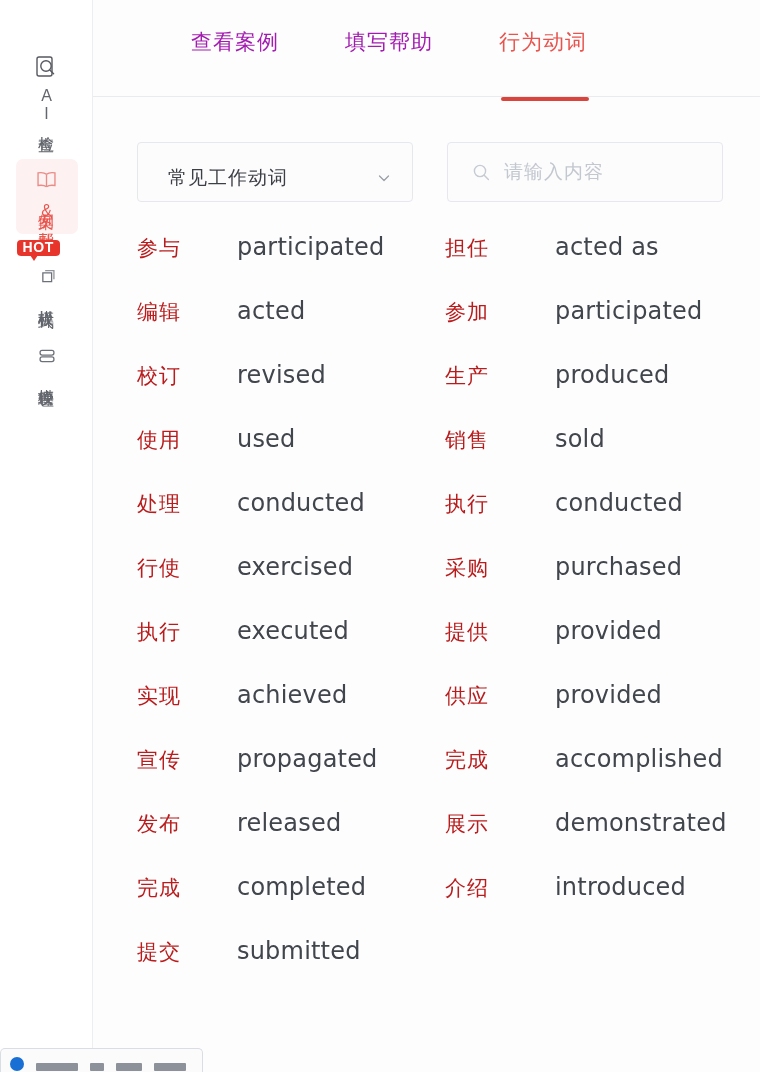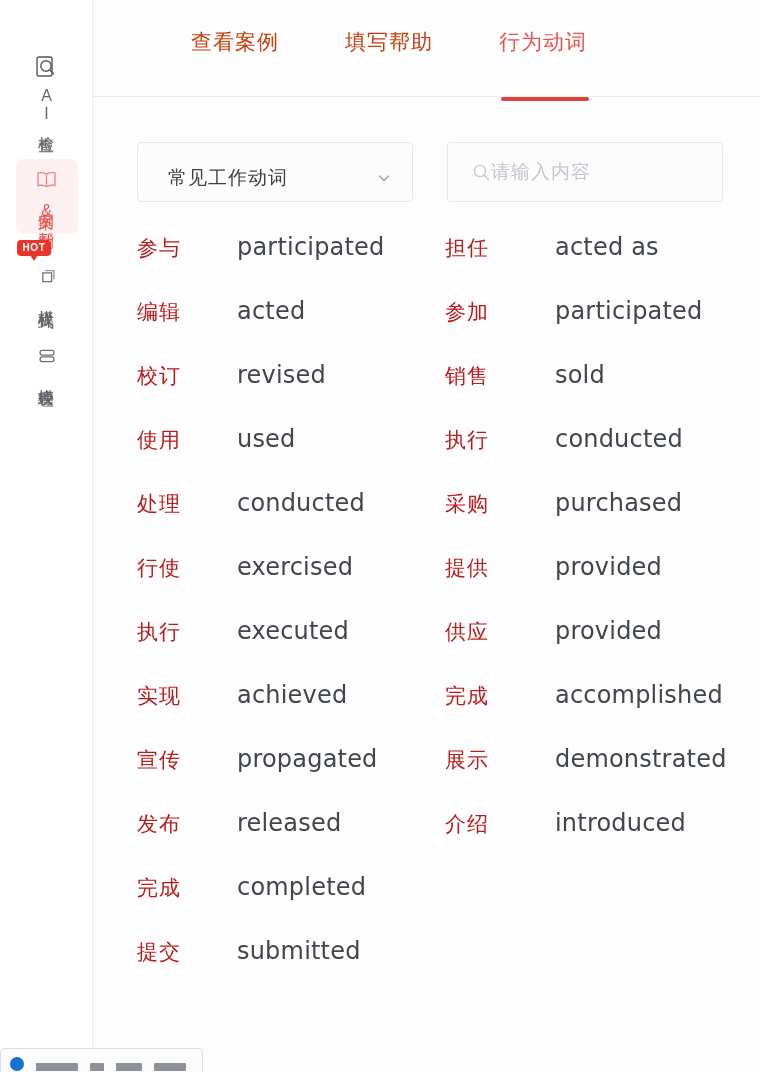--- a/index.html
+++ b/index.html
@@ -57,21 +57,21 @@
     letter-spacing: 1px;
     text-align: center;
     white-space: nowrap;
   }
   .rail-item.active .rail-label { color: #e8544d; }
   .hot-badge {
     position: absolute;
     top: -16px; left: 1px;
     background: #e8352b;
     color: #fff;
-    font-size: 10px;
+    font-size: 14px;
     font-weight: bold;
     letter-spacing: 0.6px;
     padding: 2px 6px 3px 6px;
     border-radius: 4px;
     line-height: 11px;
     z-index: 4;
   }
   .hot-badge::after {
     content: "";
     position: absolute;
@@ -97,21 +97,21 @@
     display: flex;
     align-items: flex-start;
     padding-left: 98px;
     padding-top: 28px;
     gap: 66px;
     border-bottom: 1px solid #e9ebef;
   }
   .tab {
     position: relative;
     font-size: 21px;
-    color: #c2410c;
+    color: #a21caf;
     letter-spacing: 1px;
     cursor: pointer;
     padding-bottom: 8px;
     white-space: nowrap;
   }
   .tab.active { color: #e8544d; }
   .tab.active .tab-underline {
     position: absolute;
     left: 2px; bottom: -37px;
     width: 100%; height: 4px;
@@ -129,21 +129,21 @@
     height: 60px;
     border: 1px solid #e6e8ee;
     border-radius: 4px;
     background: #fcfcfd;
     display: flex;
     align-items: center;
   }
   .select-box { width: 276px; justify-content: space-between; padding: 12px 20px 0 30px; cursor: pointer; }
   .select-value { font-size: 19px; color: #3c3f45; letter-spacing: 1px; }
   .chevron { width: 16px; height: 16px; display: block; }
-  .search-box { width: 276px; padding: 0 16px 0 24px; gap: 0; cursor: text; }
+  .search-box { width: 276px; padding: 0 16px 0 24px; gap: 13px; cursor: text; }
   .search-icon { width: 19px; height: 19px; flex: 0 0 19px; display: block; }
   .search-input {
     border: none; outline: none; background: transparent;
     font-size: 19px; color: #3c3f45;
     font-family: "Liberation Sans", "DejaVu Sans", sans-serif;
     width: 100%;
     letter-spacing: 1px;
   }
   .search-input::placeholder { color: #c3c7cf; }
 
@@ -344,20 +344,24 @@
       <div class="verb-col col-right">
           <div class="verb-row">
             <span class="verb-cn">担任</span>
             <span class="verb-en">acted as</span>
           </div>
           <div class="verb-row">
             <span class="verb-cn">参加</span>
             <span class="verb-en">participated</span>
           </div>
           <div class="verb-row">
+            <span class="verb-cn">生产</span>
+            <span class="verb-en">produced</span>
+          </div>
+          <div class="verb-row">
             <span class="verb-cn">销售</span>
             <span class="verb-en">sold</span>
           </div>
           <div class="verb-row">
             <span class="verb-cn">执行</span>
             <span class="verb-en">conducted</span>
           </div>
           <div class="verb-row">
             <span class="verb-cn">采购</span>
             <span class="verb-en">purchased</span>

